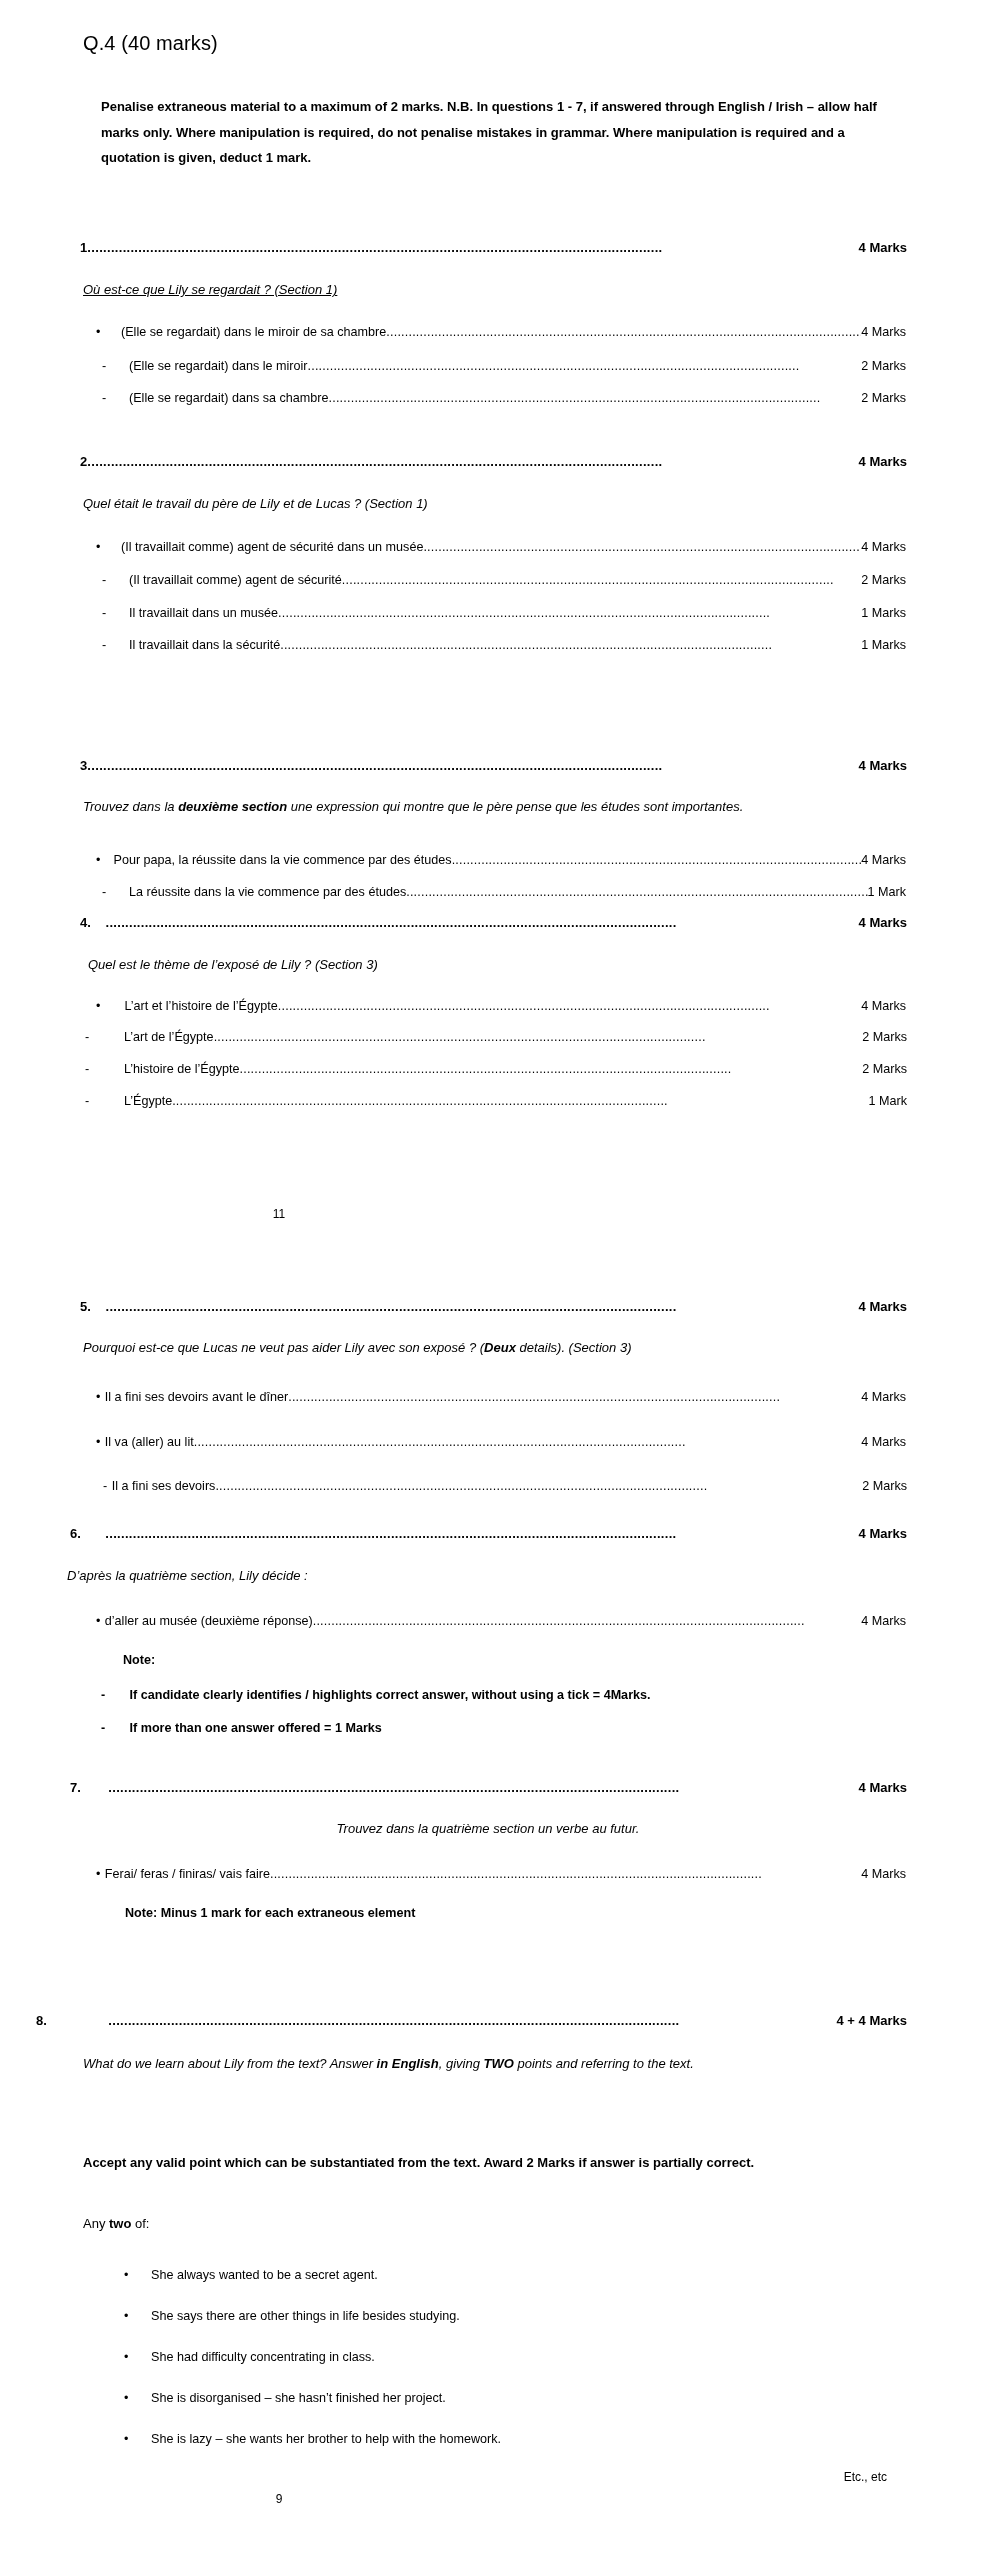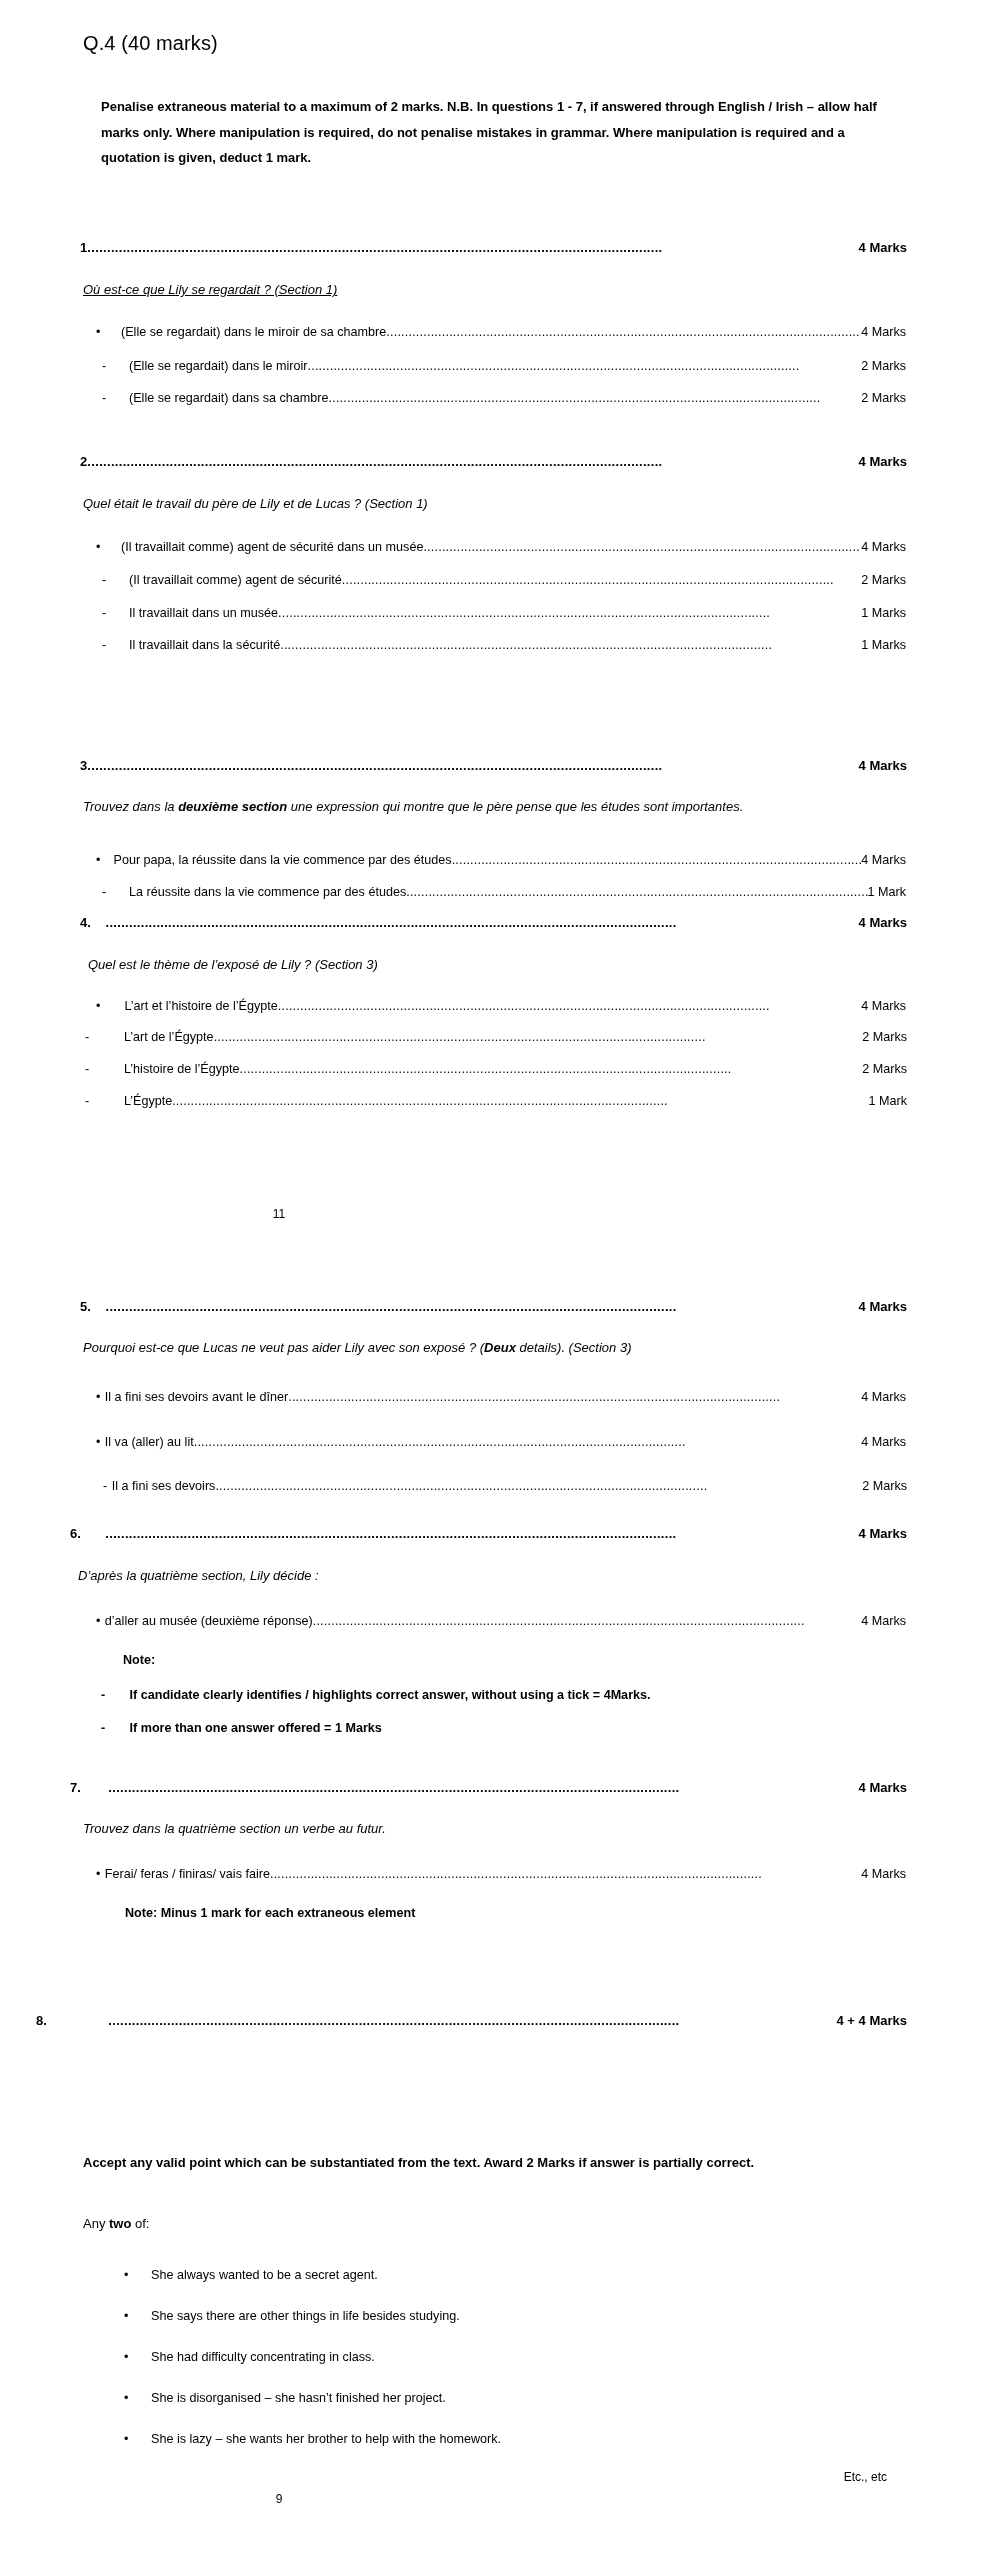--- a/index.html
+++ b/index.html
@@ -269,21 +269,21 @@
     <span class="txt">Il a fini ses devoirs</span>
     <span class="leader">.....................................................................................................................................</span>
     <span class="marks">2 Marks</span>
   </div>
 
   <div class="abs qnum-row" style="left:70px; top:1526px; width:837px;">
     <span class="num" style="margin-right:24px;">6.</span>
     <span class="leader">..................................................................................................................................................</span>
     <span class="marks">4 Marks</span>
   </div>
-  <div class="abs qtext" style="left:78px; top:1564px; width:810px;">D’après la quatrième section, Lily décide :</div>
+  <div class="abs qtext" style="left:67px; top:1564px; width:810px;">D’après la quatrième section, Lily décide :</div>
 
   <div class="abs ans-row" style="left:96px; top:1615px; width:810px;">
     <span class="mk" style="width:8.8px;">•</span>
     <span class="txt">d’aller au musée (deuxième réponse) </span>
     <span class="leader">.....................................................................................................................................</span>
     <span class="marks">4 Marks</span>
   </div>
 
   <div class="abs note-head" style="left:123px; top:1653px;">Note:</div>
   <div class="abs note-row" style="left:101px; top:1688px;">
@@ -293,37 +293,40 @@
   <div class="abs note-row" style="left:101px; top:1721px;">
     <span class="mk" style="width:28.5px;">-</span>
     <span>If more than one answer offered = 1 Marks</span>
   </div>
 
   <div class="abs qnum-row" style="left:70px; top:1780px; width:837px;">
     <span class="num" style="margin-right:27px;">7.</span>
     <span class="leader">..................................................................................................................................................</span>
     <span class="marks">4 Marks</span>
   </div>
-  <div class="abs qtext" style="left:83px; top:1817px; width:810px;">Trouvez dans la quatrième section un verbe au futur.</div>
+  <div class="abs qtext" style="left:83px; top:1817px; width:810px;text-align:center;">Trouvez dans la quatrième section un verbe au futur.</div>
 
   <div class="abs ans-row" style="left:96px; top:1868px; width:810px;">
     <span class="mk" style="width:8.8px;">•</span>
     <span class="txt">Ferai/ feras / finiras/ vais faire</span>
     <span class="leader">.....................................................................................................................................</span>
     <span class="marks">4 Marks</span>
   </div>
 
   <div class="abs note-head" style="left:125px; top:1906px;">Note:  Minus 1 mark for each extraneous element</div>
 
   <div class="abs qnum-row" style="left:36px; top:2013px; width:871px;">
     <span class="num" style="margin-right:61px;">8.</span>
     <span class="leader">..................................................................................................................................................</span>
     <span class="marks">4 + 4 Marks</span>
   </div>
 
+  <div class="abs qtext" style="left:83px; top:2052px; width:816px;">
+    <span>What do we learn about Lily from the text? Answer </span><b>in English</b><span>, giving </span><b>TWO</b><span> points and referring to the text.</span>
+  </div>
 
   <div class="abs para-bold" style="left:83px; top:2151px; width:821px;">Accept any valid point which can be substantiated from the text. Award 2 Marks if answer is partially correct.</div>
 
   <div class="abs para-plain" style="left:83px; top:2214px;">
     <span>Any </span><b>two</b><span> of:</span>
   </div>
 
   <div class="abs eng-row" style="left:124px; top:2268px;">
     <span class="mk" style="width:27px;">•</span>
     <span>She always wanted to be a secret agent.</span>

